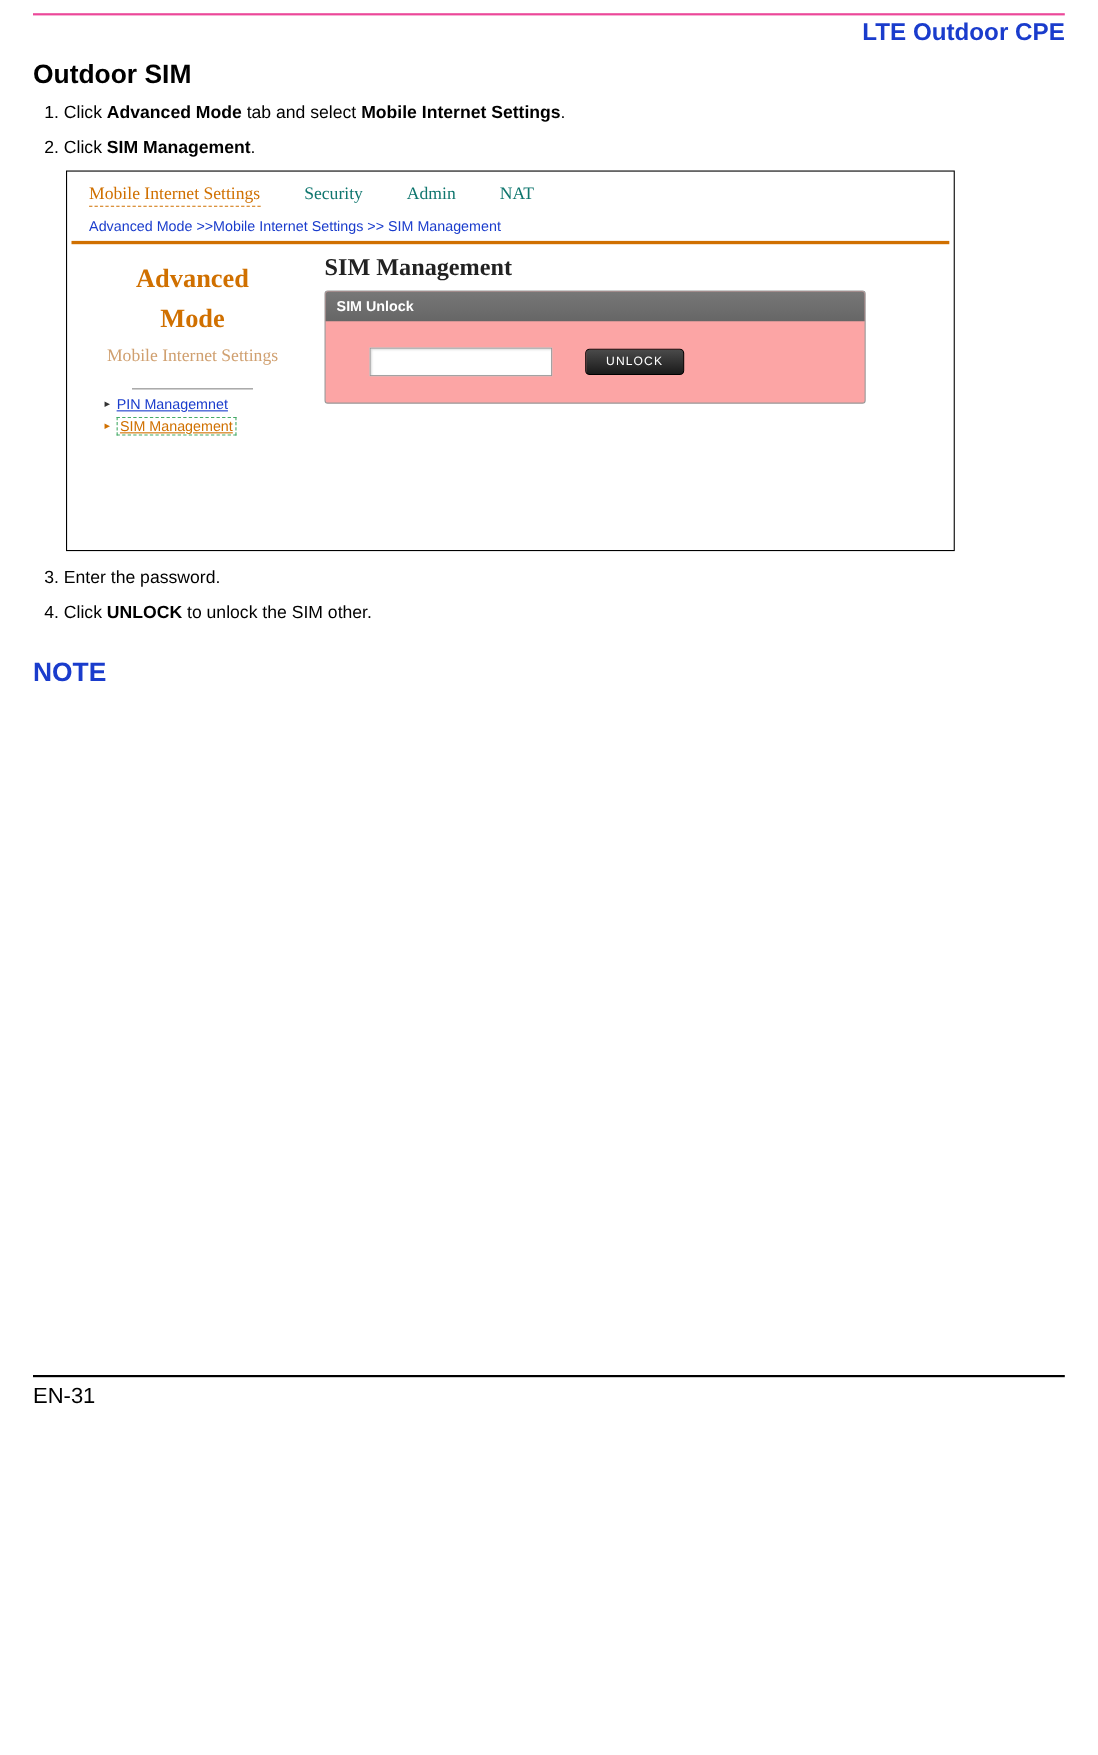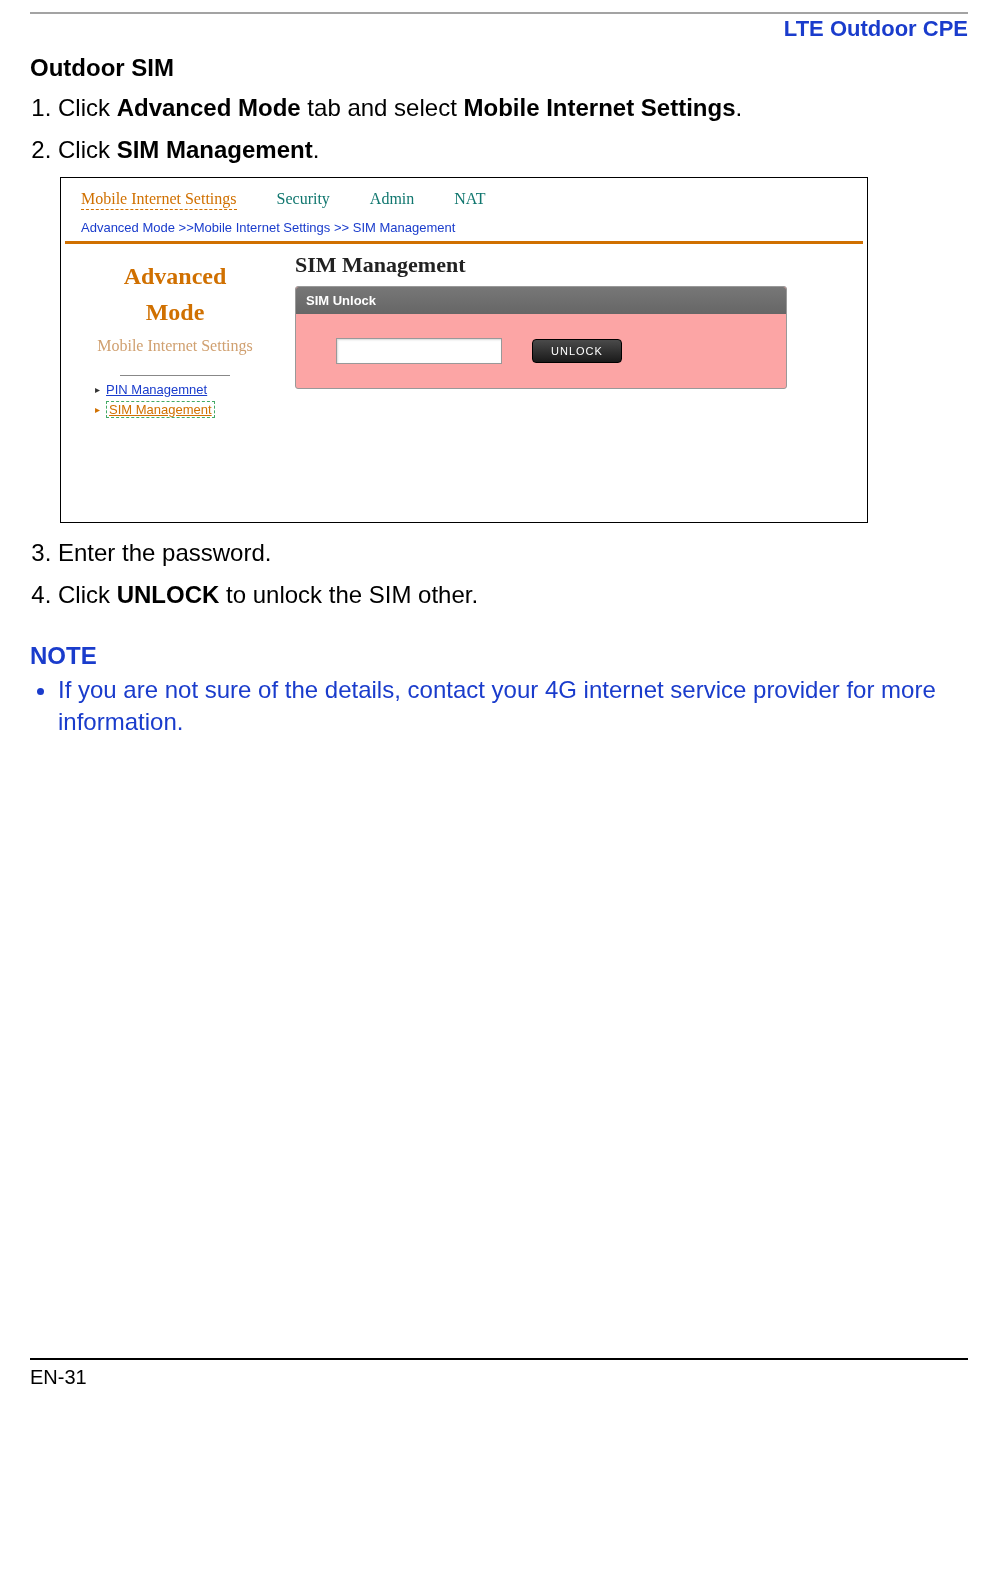--- a/index.html
+++ b/index.html
@@ -5,30 +5,30 @@
   body {
     font-family: Verdana, Geneva, sans-serif;
     margin: 0;
     padding: 0;
     width: 998px;
     background: white;
     color: #000;
   }
   .page { padding: 12px 30px 60px; }
   .header {
-    border-top: 2px solid #a3a3a3;
+    border-top: 2px solid #ec4899;
     display: flex;
     justify-content: flex-end;
     padding: 2px 0 8px;
   }
   .header-title { color: #1a3ccc; font-weight: bold; font-size: 22px; }
   .section-title { font-weight: bold; font-size: 24px; margin: 4px 0 10px; }
   .para { font-size: 24px; line-height: 1.35; margin: 0 0 14px; }
   .ol { list-style: decimal; padding-left: 28px; margin: 0; }
-  .ol li { font-size: 24px; line-height: 1.35; margin-bottom: 10px; }
+  .ol li { font-size: 16px; line-height: 1.35; margin-bottom: 10px; }
   .ol li .bold { font-weight: bold; }
   .note-heading { color: #1a3ccc; font-weight: bold; font-size: 24px; margin: 30px 0 4px; }
   .note-list { padding-left: 28px; margin: 0; }
   .note-list li { color: #1a3ccc; font-size: 24px; line-height: 1.35; }
 
   
   .figure {
     width: 808px;
     border: 1px solid #000;
     margin: 6px 0 14px 30px;
@@ -196,21 +196,18 @@
   </div>
 
   <ol class="ol" start="3">
     <li>Enter the password.</li>
     <li>
       <span>Click </span><span class="bold">UNLOCK</span><span> to unlock the SIM other.</span>
     </li>
   </ol>
 
   <div class="note-heading">NOTE</div>
-  <ul class="note-list">
-    <li>If you are not sure of the details, contact your 4G internet service provider for more information.</li>
-  </ul>
 
 </div>
 
 <div class="footer">
   <span>EN-31</span>
 </div>
 
 </body></html>

